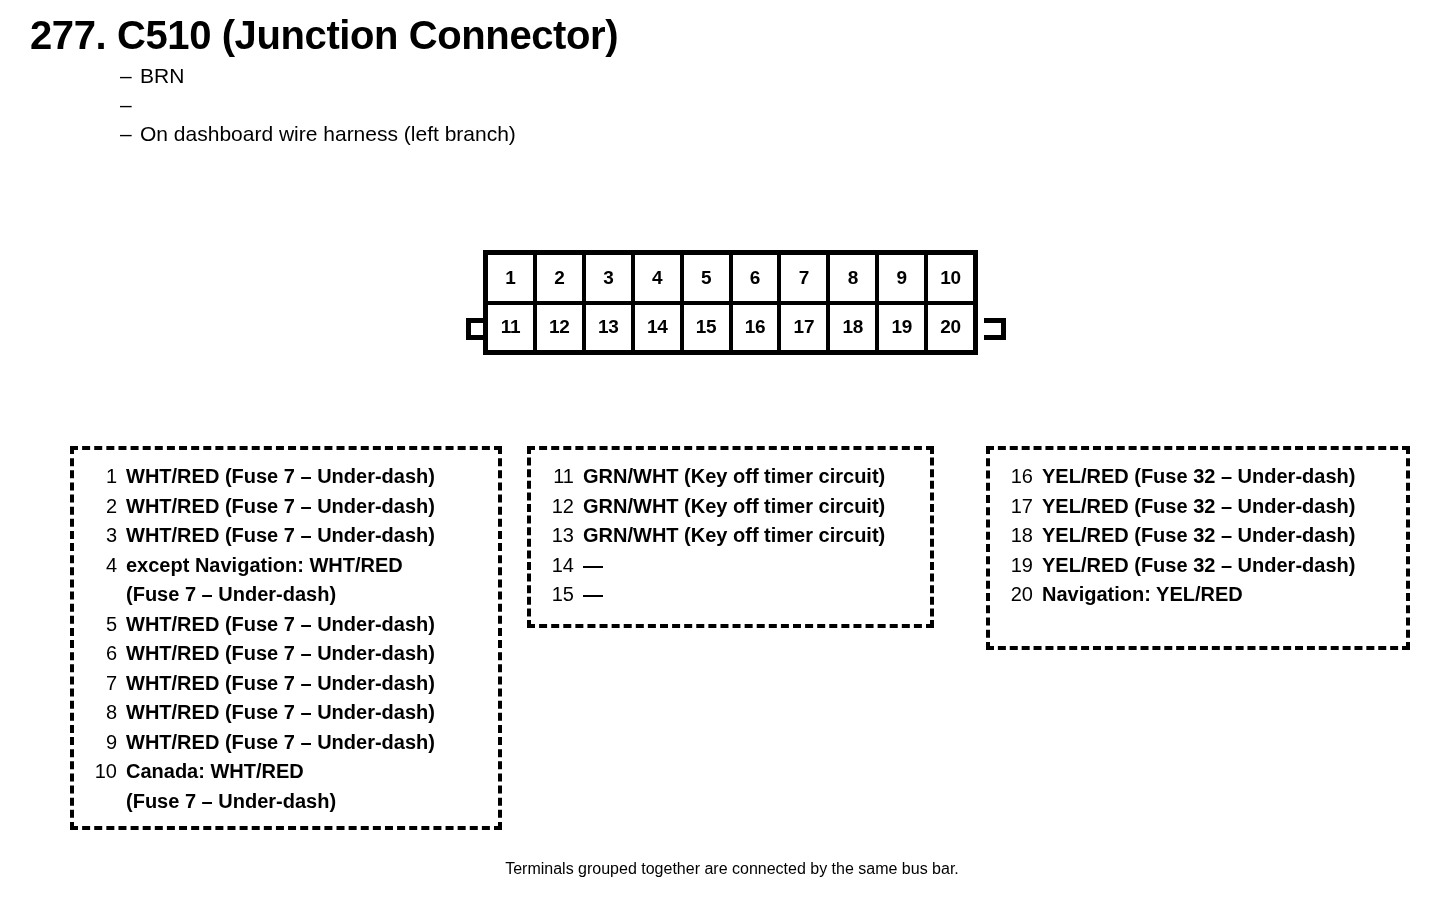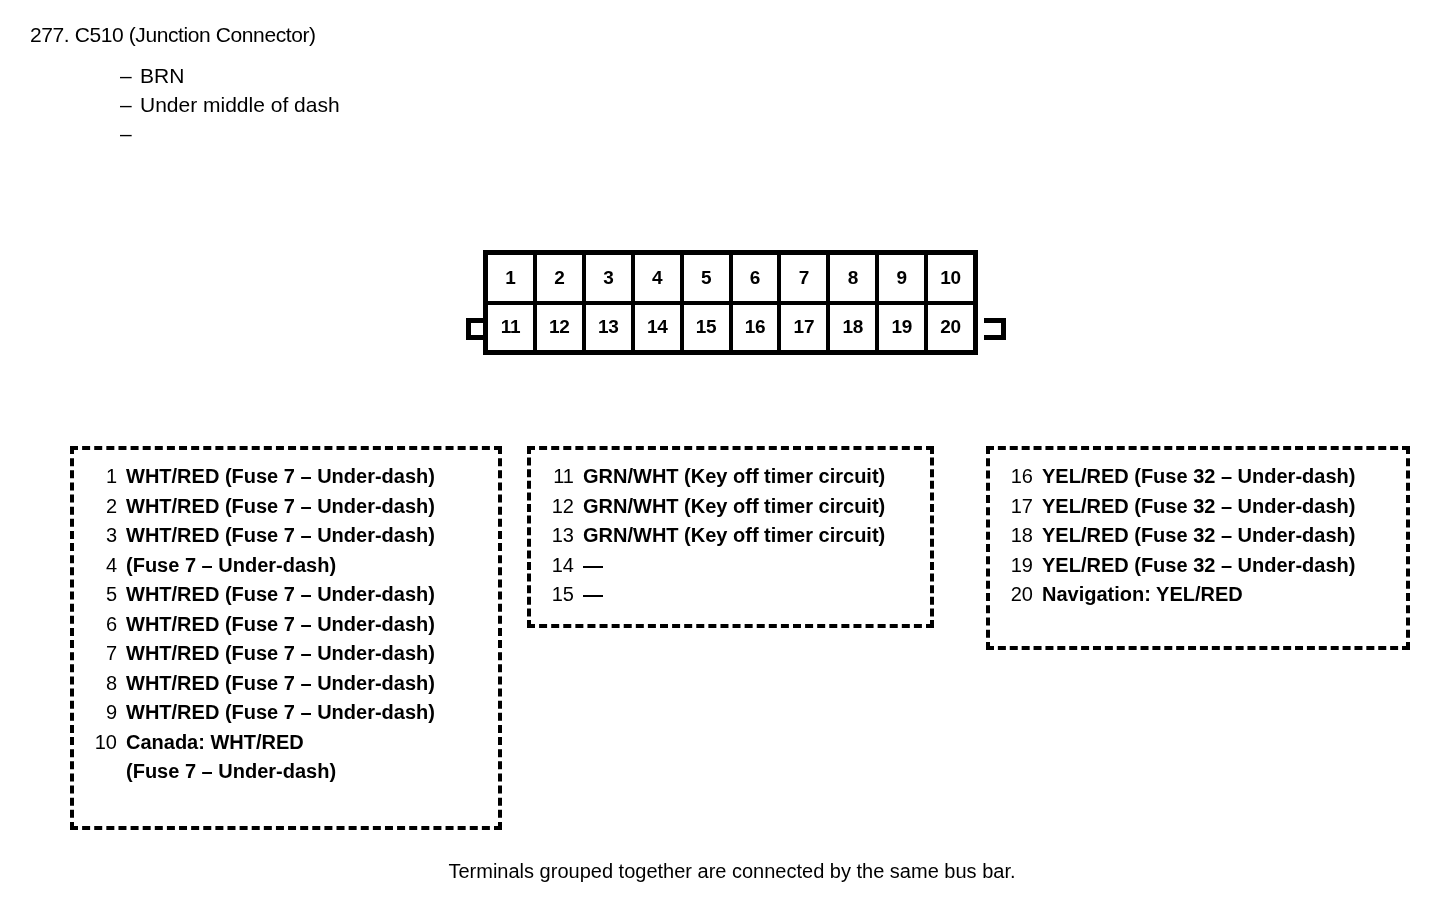--- a/index.html
+++ b/index.html
@@ -18,22 +18,22 @@
   }
 
   
   #header-block {
     position: absolute;
     left: 30px;
     top: 16px;
     width: 900px;
   }
   #page-title {
-    font-size: 21px;
-    font-weight: normal;
+    font-size: 40px;
+    font-weight: bold;
     letter-spacing: -0.4px;
     line-height: 38px;
     white-space: nowrap;
   }
   #spec-list {
     margin-top: 7px;
     padding-left: 90px;
   }
   .spec-line {
     font-size: 21px;
@@ -120,40 +120,40 @@
   .legend-text { flex: 1 1 auto; font-weight: bold; }
   .legend-text .cont { display: block; }
 
   
   #footer-note {
     position: absolute;
     left: 8px;
     right: 0;
     top: 860px;
     text-align: center;
-    font-size: 20px;
+    font-size: 16px;
     white-space: nowrap;
   }
 </style>
 </head>
 <body>
 
 <div id="header-block">
   <div id="page-title">277. C510 (Junction Connector)</div>
   <div id="spec-list">
       <div class="spec-line">
         <span class="spec-dash">–</span>
         <span>BRN</span>
       </div>
       <div class="spec-line">
         <span class="spec-dash">–</span>
-        <span>Under middle of dash</span>
       </div>
       <div class="spec-line">
         <span class="spec-dash">–</span>
+        <span>On dashboard wire harness (left branch)</span>
       </div>
     </div>
 </div>
 
 <div id="connector-wrap">
   <div id="side-tab-left" class="side-tab"></div>
   <div id="side-tab-right" class="side-tab"></div>
   <div id="connector-body">
     <div class="pin-row row-top" id="pin-row-top">
         <div class="pin-cell">1</div>
@@ -190,21 +190,21 @@
     <div class="legend-entry">
       <span class="legend-num">2</span>
       <span class="legend-text"><span>WHT/RED (Fuse 7 – Under-dash)</span></span>
     </div>
     <div class="legend-entry">
       <span class="legend-num">3</span>
       <span class="legend-text"><span>WHT/RED (Fuse 7 – Under-dash)</span></span>
     </div>
     <div class="legend-entry">
       <span class="legend-num">4</span>
-      <span class="legend-text"><span class="cont">(Fuse 7 – Under-dash)</span></span>
+      <span class="legend-text"><span>except Navigation: WHT/RED</span><span class="cont">(Fuse 7 – Under-dash)</span></span>
     </div>
     <div class="legend-entry">
       <span class="legend-num">5</span>
       <span class="legend-text"><span>WHT/RED (Fuse 7 – Under-dash)</span></span>
     </div>
     <div class="legend-entry">
       <span class="legend-num">6</span>
       <span class="legend-text"><span>WHT/RED (Fuse 7 – Under-dash)</span></span>
     </div>
     <div class="legend-entry">

